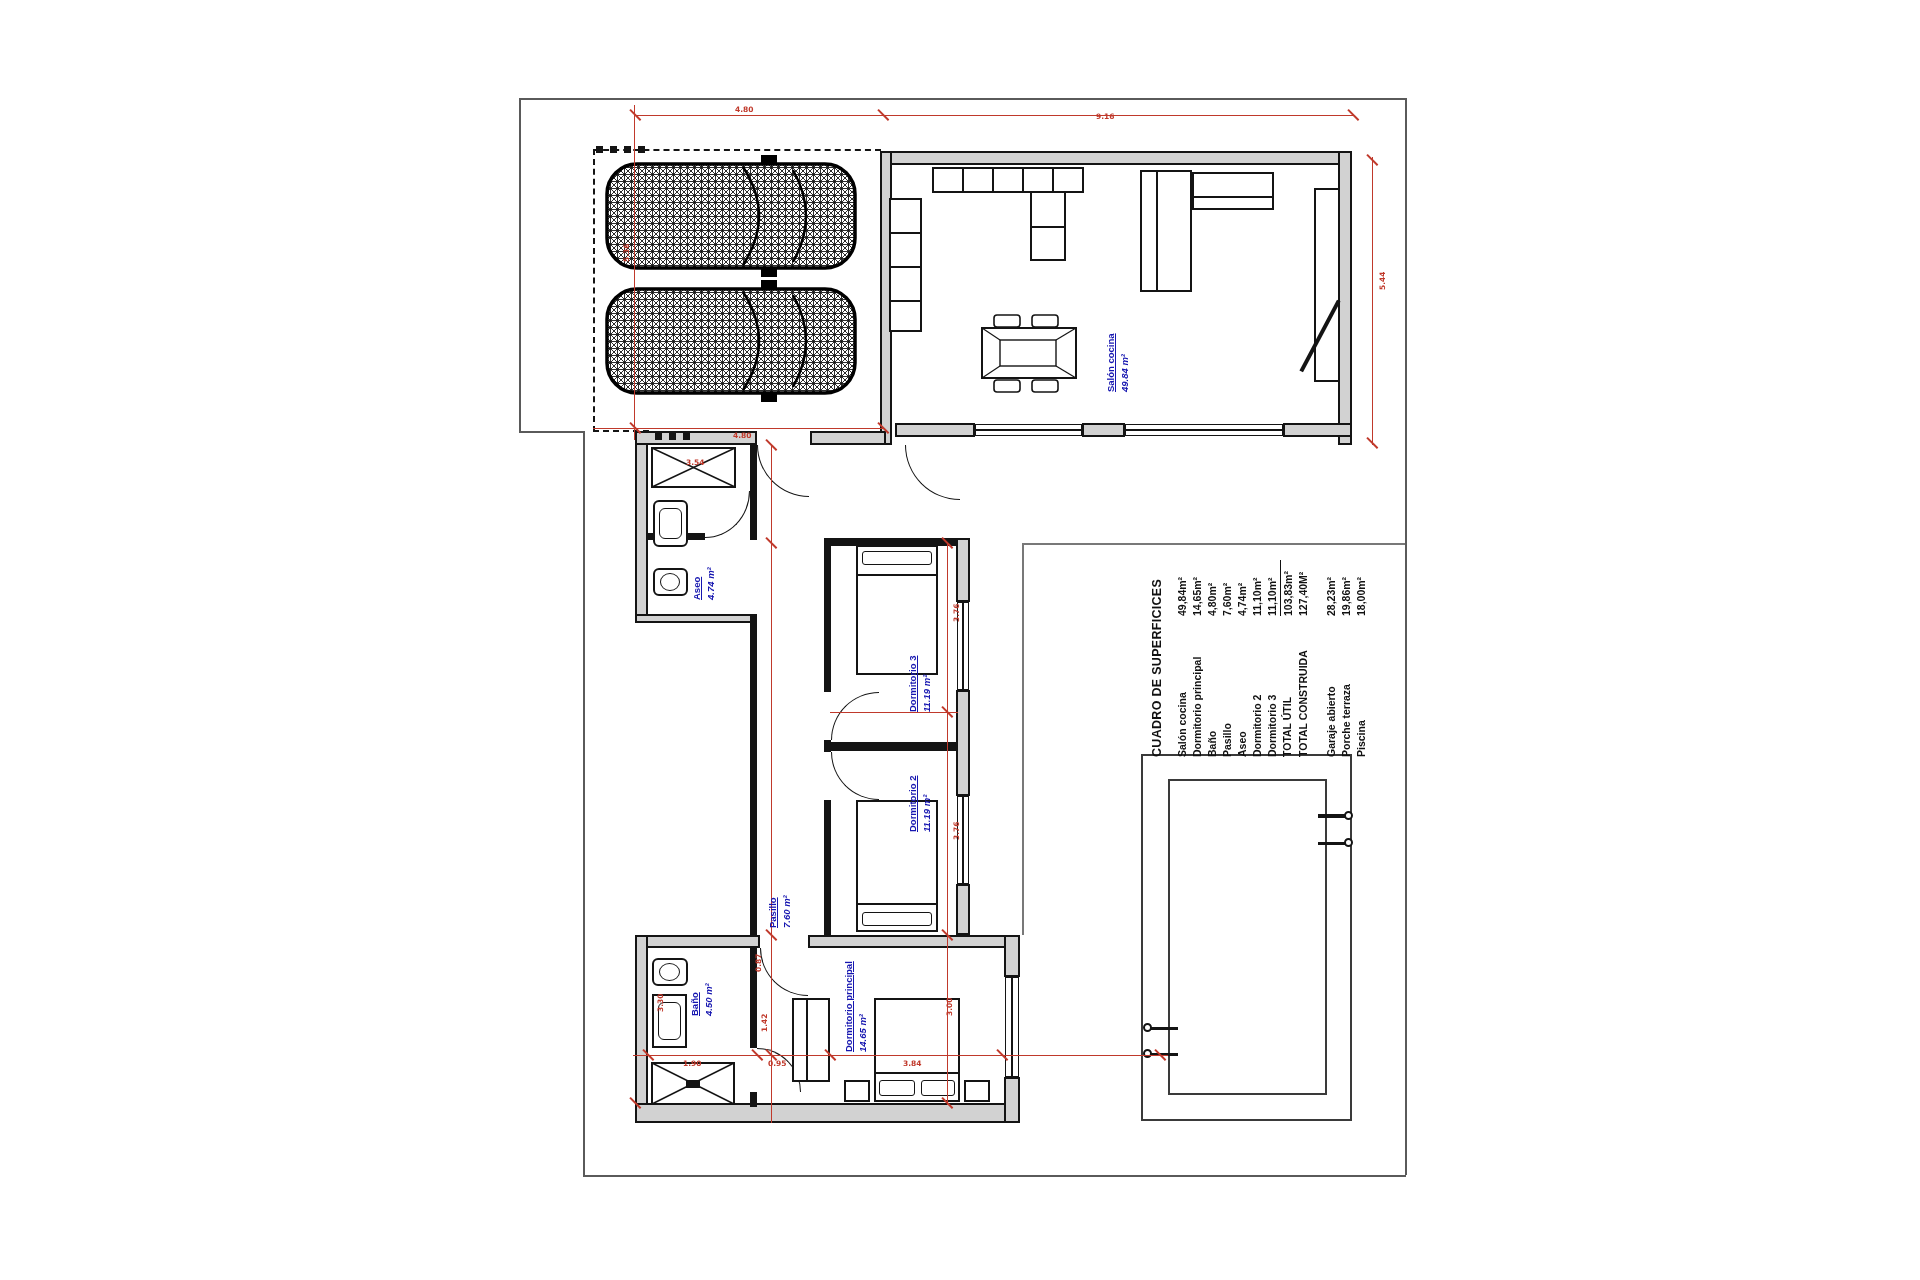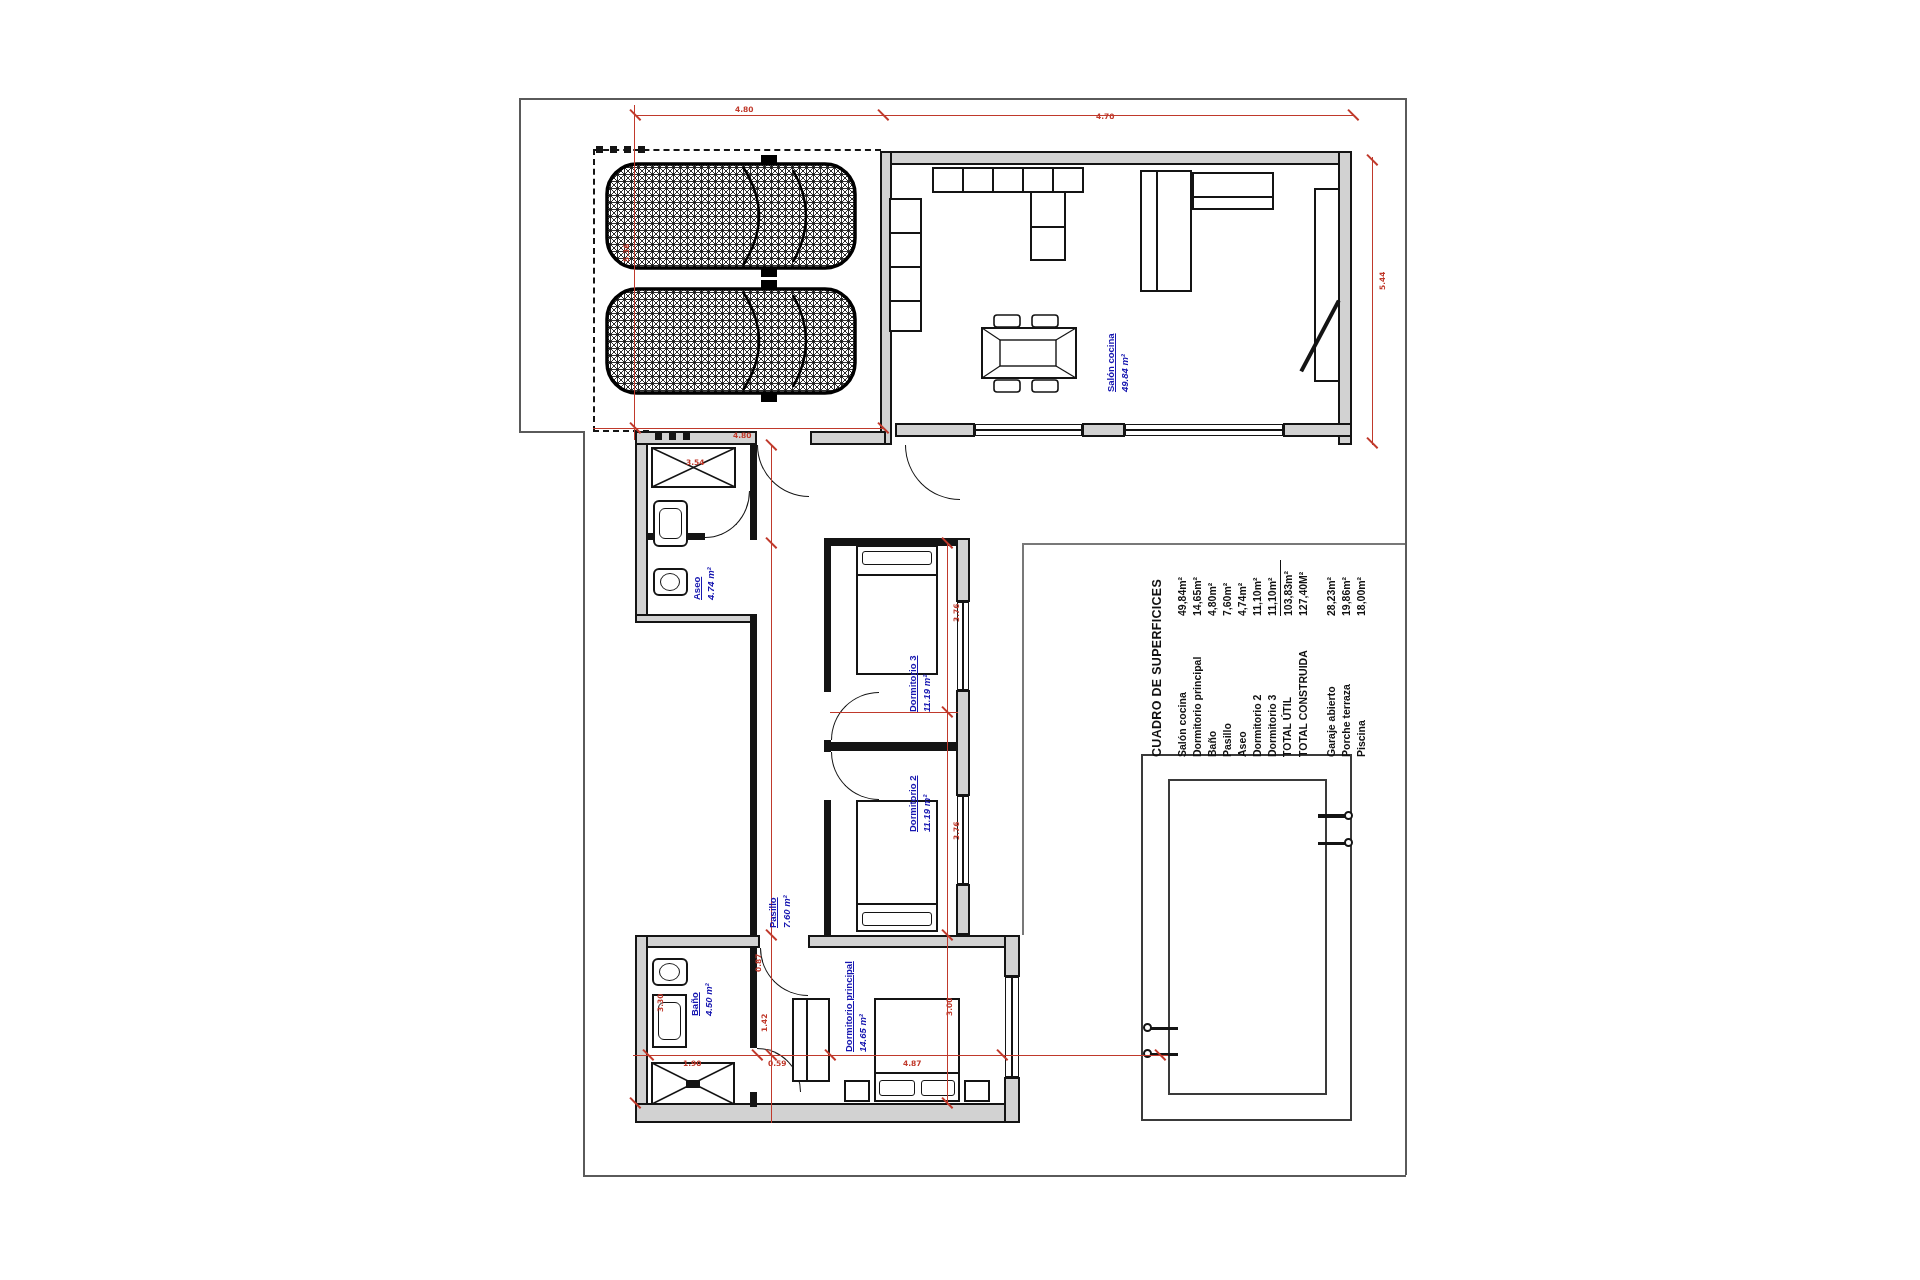--- a/index.html
+++ b/index.html
@@ -266,34 +266,34 @@
     <div class="tick" style="left:823px;top:1054px"></div>
     <div class="tick" style="left:995px;top:1054px"></div>
     <div class="tick" style="left:1153px;top:1054px"></div>
     <div class="tick" style="left:940px;top:542px"></div>
     <div class="tick" style="left:940px;top:711px"></div>
     <div class="tick" style="left:940px;top:934px"></div>
     <div class="tick" style="left:940px;top:1102px"></div>
     <div class="tick" style="left:628px;top:1102px"></div>
 
     <span class="dim" style="left:735px;top:105px">4.80</span>
-    <span class="dim" style="left:1096px;top:112px">4.70</span>
+    <span class="dim" style="left:1096px;top:112px">9.16</span>
     <span class="dim v" style="left:622px;top:262px">5.36</span>
     <span class="dim" style="left:733px;top:431px">4.80</span>
     <span class="dim" style="left:686px;top:458px">3.54</span>
     <span class="dim v" style="left:1378px;top:290px">5.44</span>
     <span class="dim v" style="left:952px;top:622px">3.76</span>
     <span class="dim v" style="left:952px;top:840px">3.76</span>
     <span class="dim v" style="left:945px;top:1016px">3.00</span>
     <span class="dim v" style="left:656px;top:1012px">3.30</span>
     <span class="dim v" style="left:754px;top:972px">0.87</span>
     <span class="dim v" style="left:760px;top:1032px">1.42</span>
     <span class="dim" style="left:683px;top:1059px">1.90</span>
-    <span class="dim" style="left:768px;top:1059px">0.59</span>
-    <span class="dim" style="left:903px;top:1059px">4.87</span>
+    <span class="dim" style="left:768px;top:1059px">0.95</span>
+    <span class="dim" style="left:903px;top:1059px">3.84</span>
   </div>
 
   <div>
     <div class="rlabel" style="left:1104px;top:392px">
       <span class="nm">Salón cocina</span>
       <span class="ar">49.84 m²</span>
     </div>
     <div class="rlabel" style="left:690px;top:600px">
       <span class="nm">Aseo</span>
       <span class="ar">4.74 m²</span>

